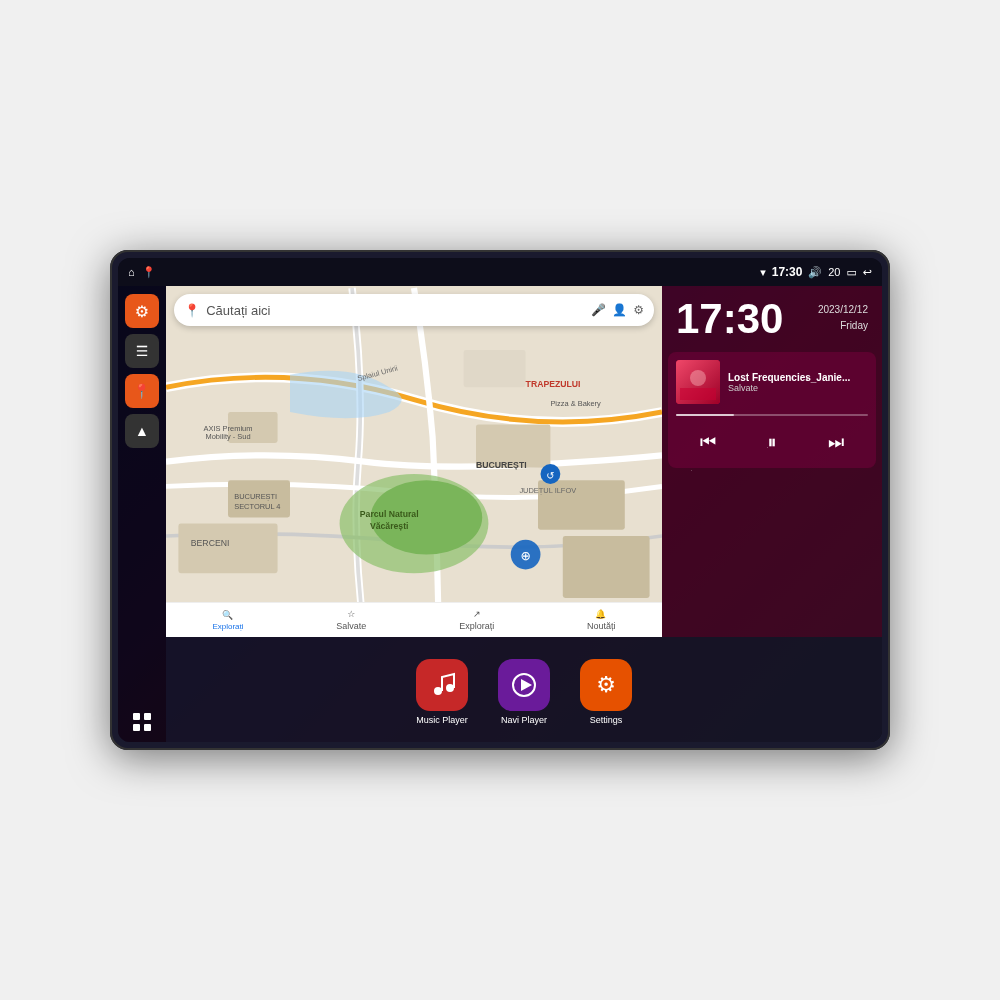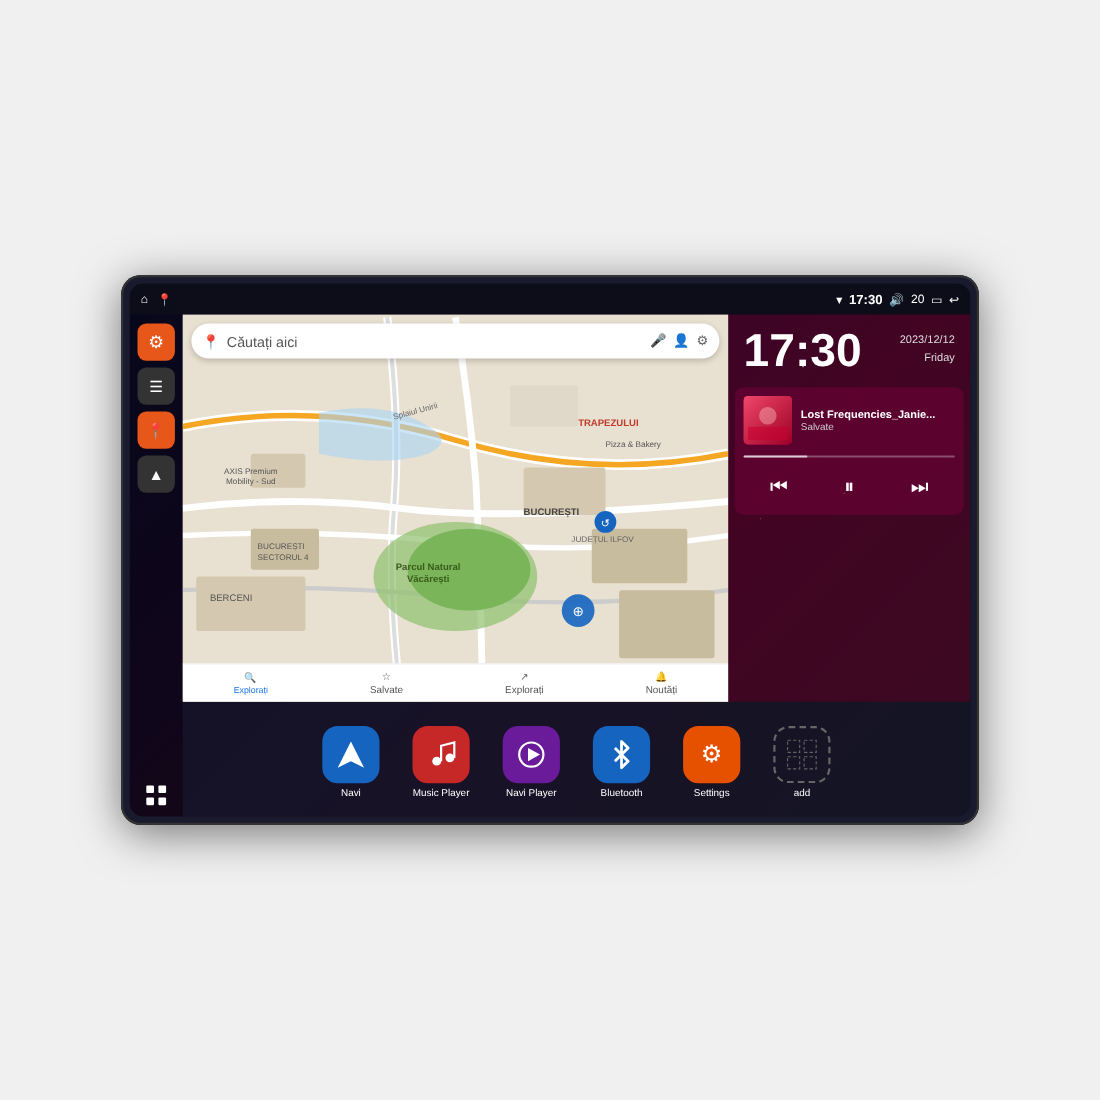--- a/index.html
+++ b/index.html
@@ -522,28 +522,20 @@
                 <div class="music-btn">⏸</div>
                 <div class="music-btn">⏭</div>
               </div>
             </div>
           </div>
 
         </div>
 
         <div class="app-grid">
 
-          <div class="app-item">
-            <div class="app-icon blue">
-              <svg width="28" height="28" viewBox="0 0 28 28">
-                <polygon points="14,2 26,26 14,20 2,26" fill="white"></polygon>
-              </svg>
-            </div>
-            <span class="app-label">Navi</span>
-          </div>
 
           <div class="app-item">
             <div class="app-icon red">
               <svg width="28" height="28" viewBox="0 0 28 28">
                 <circle cx="10" cy="20" r="4" fill="white"></circle>
                 <circle cx="22" cy="17" r="4" fill="white"></circle>
                 <path d="M14,20 L14,6 L26,3 L26,17" stroke="white" stroke-width="2" fill="none"></path>
               </svg>
             </div>
             <span class="app-label">Music Player</span>
@@ -553,47 +545,28 @@
             <div class="app-icon purple">
               <svg width="28" height="28" viewBox="0 0 28 28">
                 <circle cx="14" cy="14" r="11" stroke="white" stroke-width="2" fill="none"></circle>
                 <polygon points="11,8 22,14 11,20" fill="white"></polygon>
               </svg>
             </div>
             <span class="app-label">Navi Player</span>
           </div>
 
 
-          <div class="app-item">
-            <div class="app-icon bt-blue">
-              <svg width="28" height="28" viewBox="0 0 28 28">
-                <path d="M8,8 L20,20 L14,26 L14,2 L20,8 L8,20" stroke="white" stroke-width="2.5" fill="none" stroke-linejoin="round"></path>
-              </svg>
-            </div>
-            <span class="app-label">Bluetooth</span>
-          </div>
 
 
           <div class="app-item">
             <div class="app-icon orange">
               <span style="color:white;font-size:22px;">⚙</span>
             </div>
             <span class="app-label">Settings</span>
           </div>
 
-          <div class="app-item">
-            <div class="app-icon add-gray">
-              <svg width="28" height="28" viewBox="0 0 28 28">
-                <rect x="1" y="1" width="11" height="11" stroke="#666" stroke-width="1" fill="none" stroke-dasharray="3,2"></rect>
-                <rect x="16" y="1" width="11" height="11" stroke="#666" stroke-width="1" fill="none" stroke-dasharray="3,2"></rect>
-                <rect x="1" y="16" width="11" height="11" stroke="#666" stroke-width="1" fill="none" stroke-dasharray="3,2"></rect>
-                <rect x="16" y="16" width="11" height="11" stroke="#666" stroke-width="1" fill="none" stroke-dasharray="3,2"></rect>
-              </svg>
-            </div>
-            <span class="app-label">add</span>
-          </div>
 
         </div>
       </div>
     </div>
 
   </div>
 </div>
 
 </body></html>

